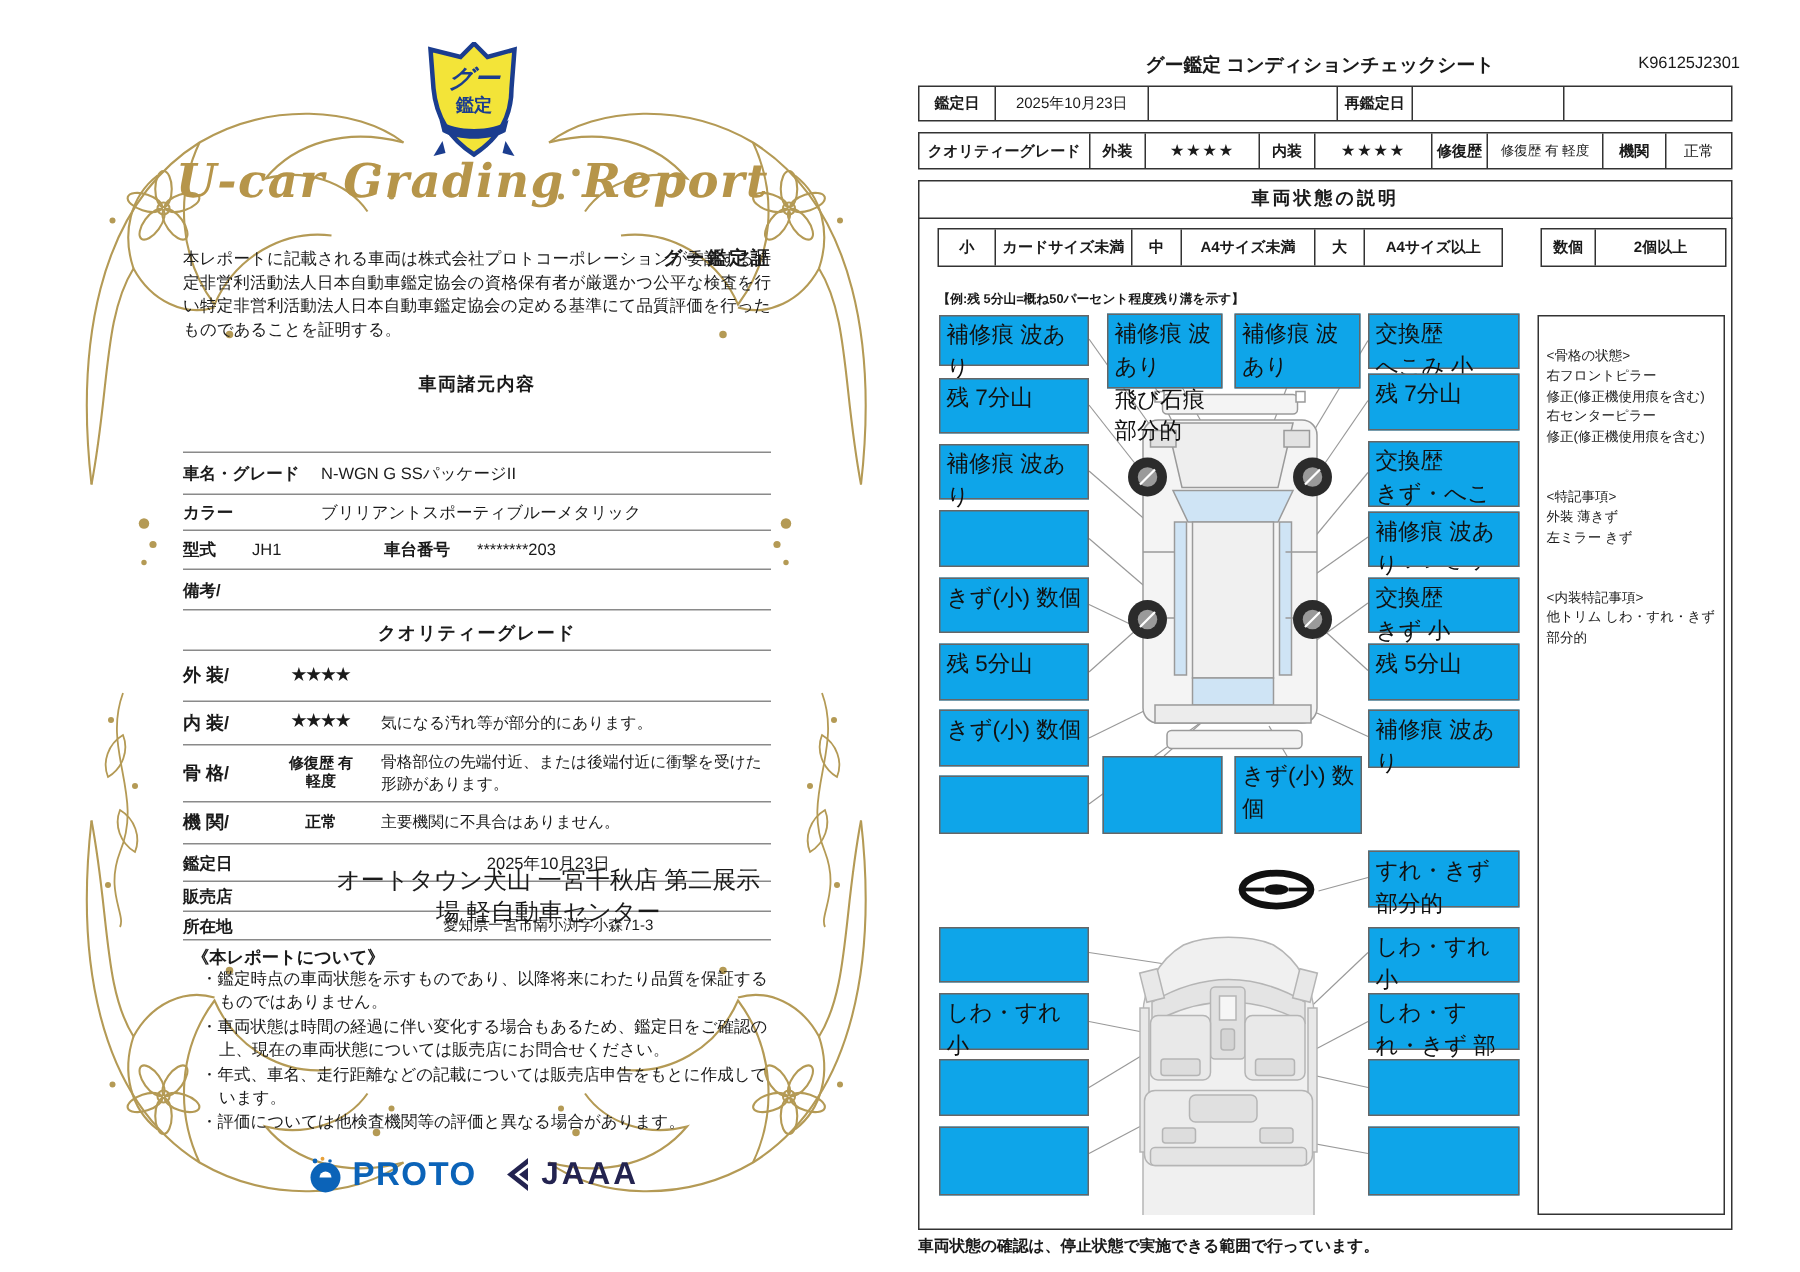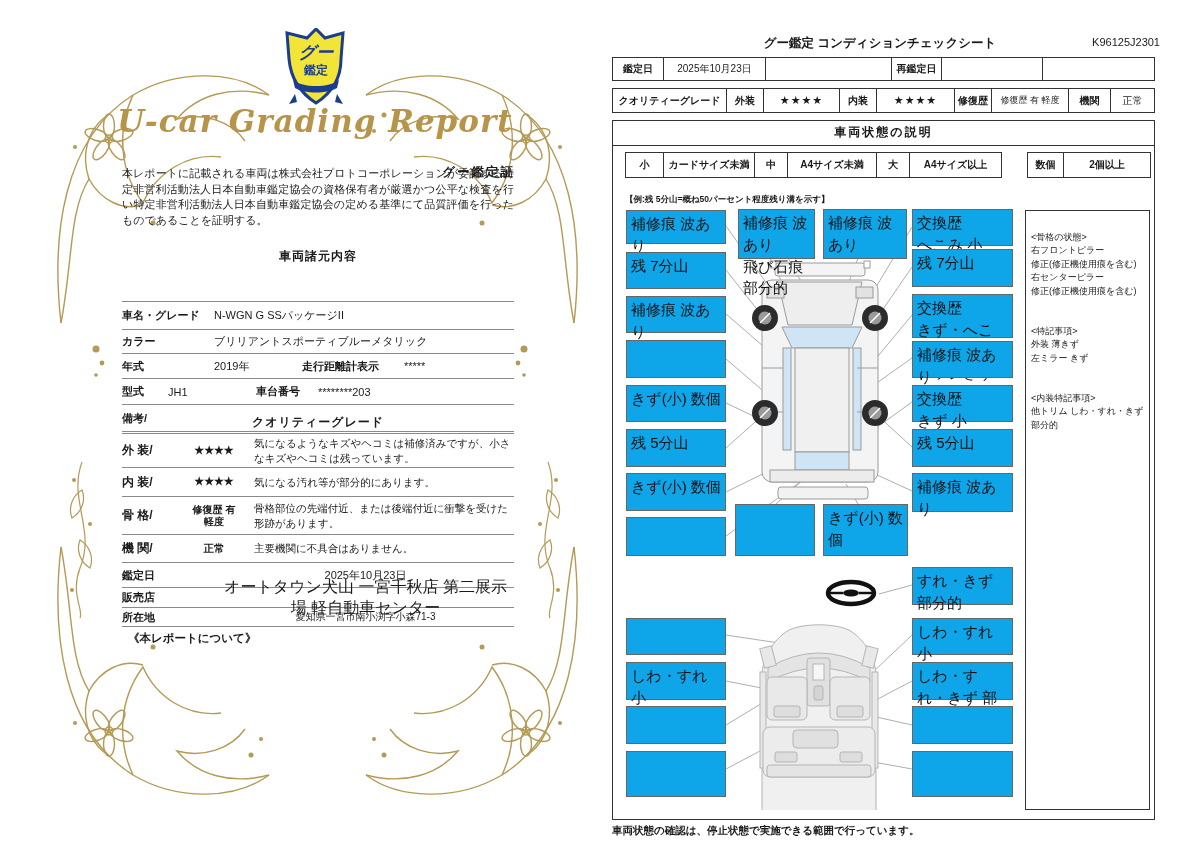--- a/index.html
+++ b/index.html
@@ -136,44 +136,37 @@
 
   <div class="abs tbl" style="top:266px">
     <div class="trow first" style="height:29px">
       <span class="tl" style="width:92px">車名・グレード</span>
       <span class="tv">N-WGN G SSパッケージII</span>
     </div>
     <div class="trow" style="height:24px">
       <span class="tl" style="width:92px">カラー</span>
       <span class="tv">ブリリアントスポーティブルーメタリック</span>
     </div>
-    <div class="trow" style="height:25px">
-      <span class="tl" style="width:92px">年式</span>
-      <span class="tv" style="width:88px">2019年</span>
-      <span class="tl" style="width:102px">走行距離計表示</span>
-      <span class="tv">*****</span>
-    </div>
     <div class="trow" style="height:26px">
       <span class="tl" style="width:46px">型式</span>
       <span class="tv" style="width:88px">JH1</span>
       <span class="tl" style="width:62px">車台番号</span>
       <span class="tv">********203</span>
     </div>
     <div class="trow" style="height:27px">
       <span class="tl">備考/</span>
     </div>
   </div>
 
   <div class="abs lp-h" style="top:414px">クオリティーグレード</div>
 
   <div class="abs tbl" style="top:433px">
     <div class="grow first" style="height:35px;border-top:1px solid #8a8a8a">
       <span class="gl">外 装/</span>
       <span class="gv">★★★★</span>
-      <span class="gd">気になるようなキズやヘコミは補修済みですが、小さなキズやヘコミは残っています。</span>
     </div>
     <div class="grow" style="height:29px">
       <span class="gl">内 装/</span>
       <span class="gv">★★★★</span>
       <span class="gd">気になる汚れ等が部分的にあります。</span>
     </div>
     <div class="grow" style="height:38px">
       <span class="gl">骨 格/</span>
       <span class="gv" style="font-size:10px">修復歴 有
 軽度</span>
@@ -192,21 +185,49 @@
       <span class="il">販売店</span>
       <span class="iv" style="font-size:16px">オートタウン犬山 一宮千秋店 第二展示場 軽自動車センター</span>
     </div>
     <div class="irow" style="height:19px">
       <span class="il">所在地</span>
       <span class="iv" style="font-size:10px">愛知県一宮市南小渕字小森71-3</span>
     </div>
   </div>
 
   <div class="abs" id="lp-about-h">《本レポートについて》</div>
-
+  <div class="abs" id="lp-notes">
+    <ul>
+      <li>・鑑定時点の車両状態を示すものであり、以降将来にわたり品質を保証するものではありません。</li>
+      <li>・車両状態は時間の経過に伴い変化する場合もあるため、鑑定日をご確認の上、現在の車両状態については販売店にお問合せください。</li>
+      <li>・年式、車名、走行距離などの記載については販売店申告をもとに作成しています。</li>
+      <li>・評価については他検査機関等の評価と異なる場合があります。</li>
+    </ul>
+  </div>
+
+  <div class="abs logo-row">
+    <div style="display:flex;align-items:center;gap:5px">
+      <svg width="26" height="26">
+        <circle cx="13" cy="15" r="10" fill="#0b63b8"></circle>
+        <path d="M9,15 a4,4 0 1 1 8,0 l-4,0 Z" fill="#fff"></path>
+        <circle cx="6" cy="4" r="1.6" fill="#0b63b8"></circle>
+        <circle cx="11" cy="2.5" r="1.3" fill="#e8a13a"></circle>
+        <circle cx="16" cy="4" r="1.2" fill="#0b63b8"></circle>
+      </svg>
+      <span class="proto-text">PROTO</span>
+    </div>
+    <div style="display:flex;align-items:center;gap:5px">
+      <svg width="20" height="26">
+        <path d="M2,13 L16,2 L16,24 Z" fill="#232350"></path>
+        <path d="M7,13 L16,6 L16,20 Z" fill="#fff"></path>
+        <path d="M10,13 L16,8.5 L16,17.5 Z" fill="#232350"></path>
+      </svg>
+      <span class="jaaa-text">JAAA</span>
+    </div>
+  </div>
 
   <div class="abs" id="rp-title">グー鑑定 コンディションチェックシート</div>
   <div class="abs" id="rp-code">K96125J2301</div>
 
   <div class="abs cellrow" style="left:612px;top:57px;width:543px;height:24px">
     <div class="cell b" style="width:51px">鑑定日</div>
     <div class="cell" style="width:102px">2025年10月23日</div>
     <div class="cell" style="width:126px"></div>
     <div class="cell b" style="width:50px">再鑑定日</div>
     <div class="cell" style="width:101px"></div>

